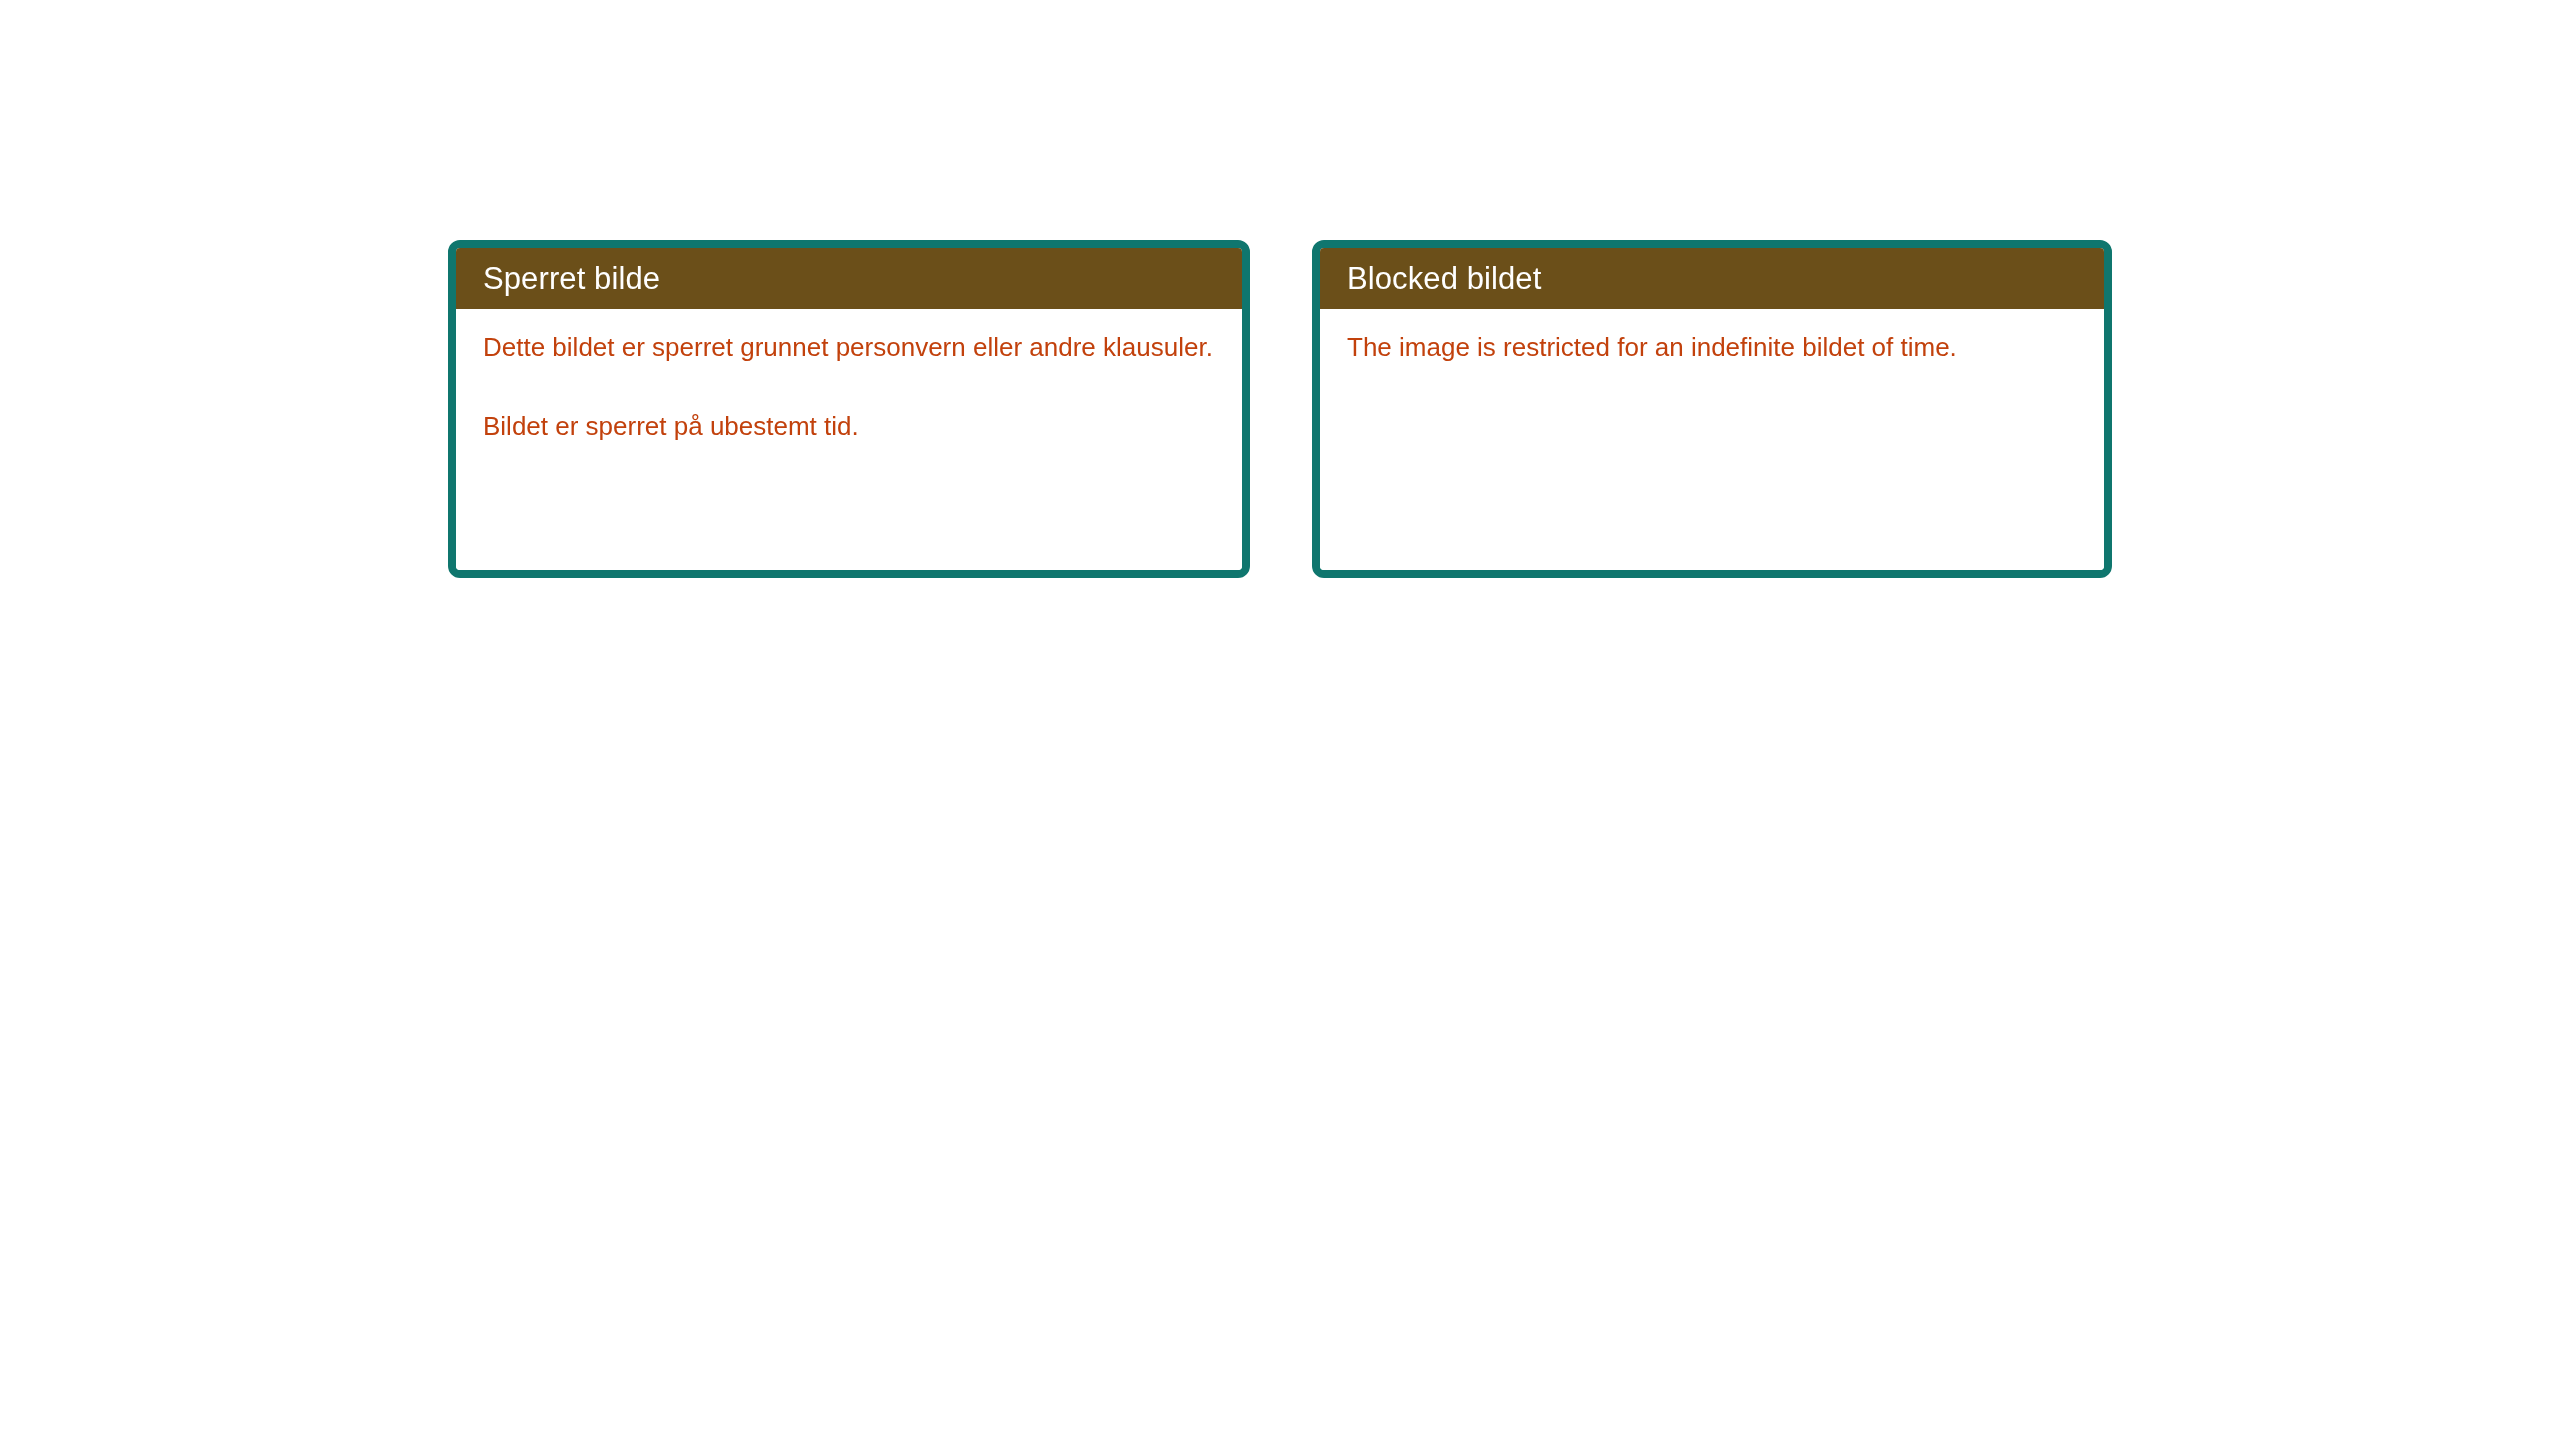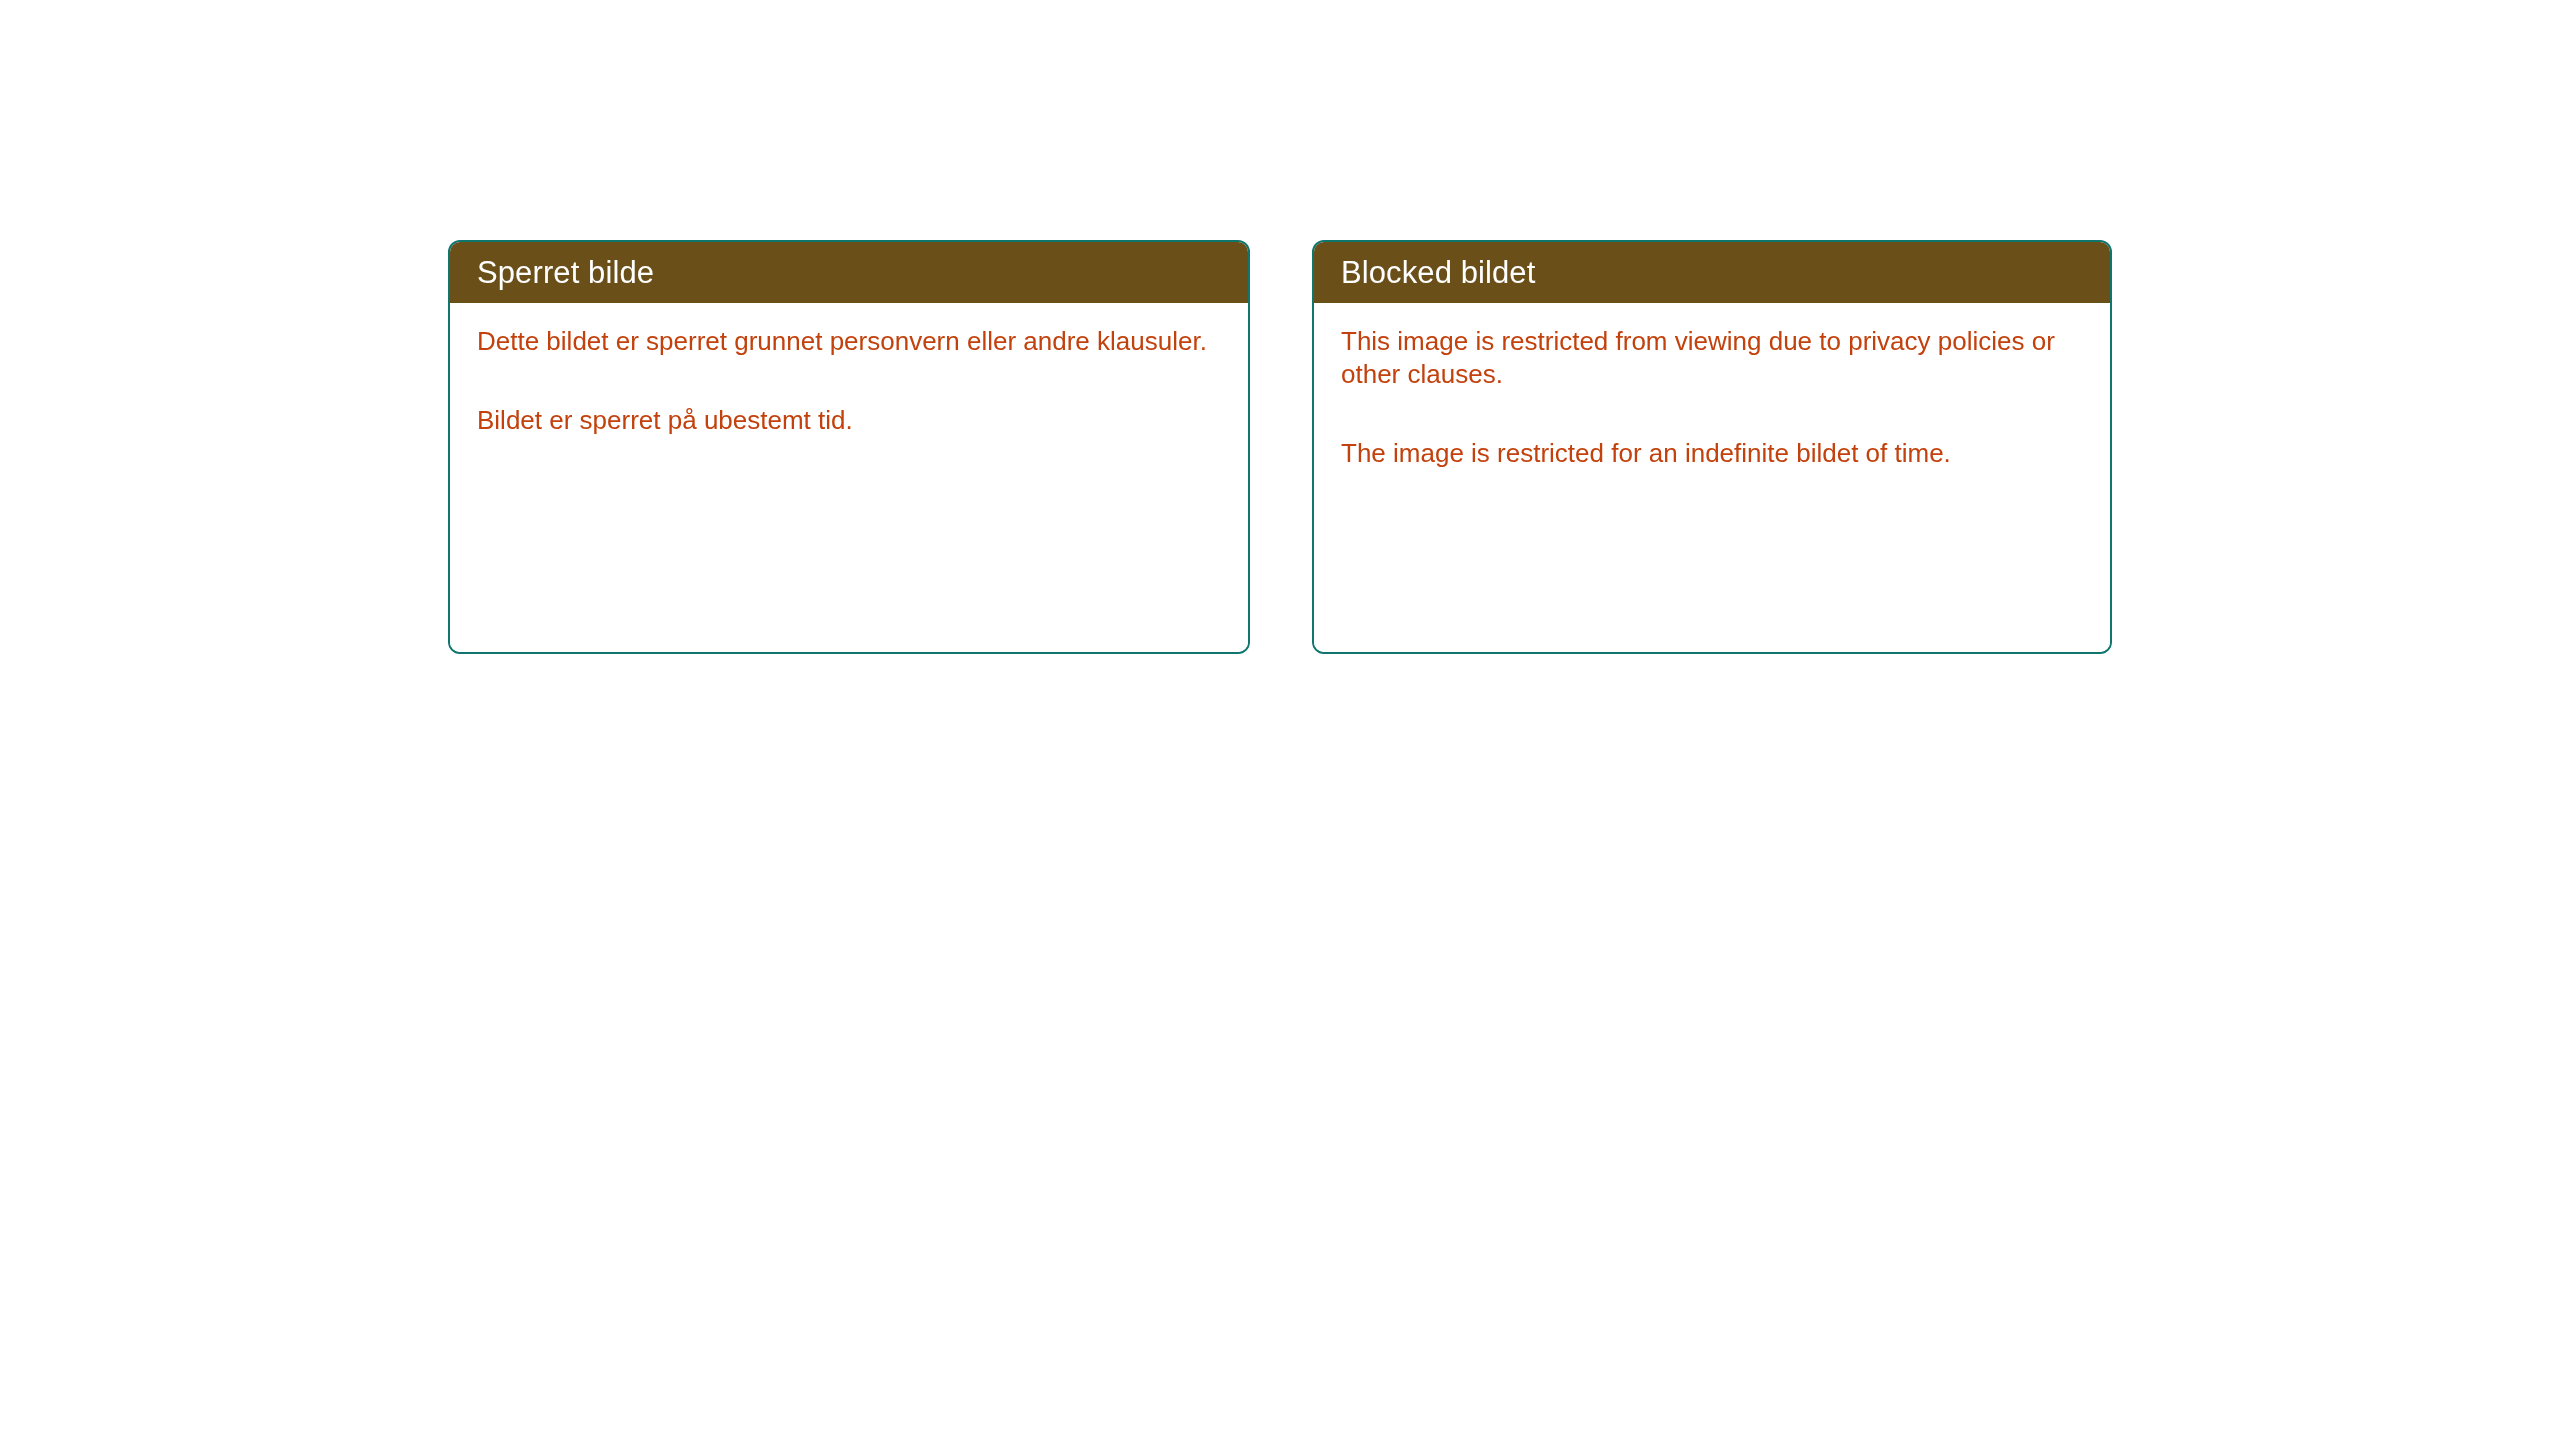--- a/index.html
+++ b/index.html
@@ -28,23 +28,23 @@
     top: 240px;
     display: flex;
     flex-direction: row;
     align-items: flex-start;
     gap: 62px;
   }
 
   .notice-card {
     box-sizing: border-box;
     width: 802px;
-    height: 414px;
+    height: 338px;
     background: #ffffff;
-    border: 2px solid #0f766e;
+    border: 8px solid #0f766e;
     border-radius: 12px;
     overflow: hidden;
     display: flex;
     flex-direction: column;
     align-items: stretch;
   }
 
   .notice-card.card-en {
     width: 800px;
   }
@@ -108,20 +108,19 @@
         <p class="card-paragraph">Dette bildet er sperret grunnet personvern eller andre klausuler.</p>
         <p class="card-paragraph">Bildet er sperret på ubestemt tid.</p>
       </div>
     </div>
 
     <div class="notice-card card-en">
       <div class="card-header">
         <span class="card-title">Blocked bildet</span>
       </div>
       <div class="card-body">
-        <p class="card-paragraph">This image is restricted from viewing due to privacy policies or other clauses.</p>
         <p class="card-paragraph">The image is restricted for an indefinite bildet of time.</p>
       </div>
     </div>
 
   </div>
 
 </div>
 
 </body></html>

